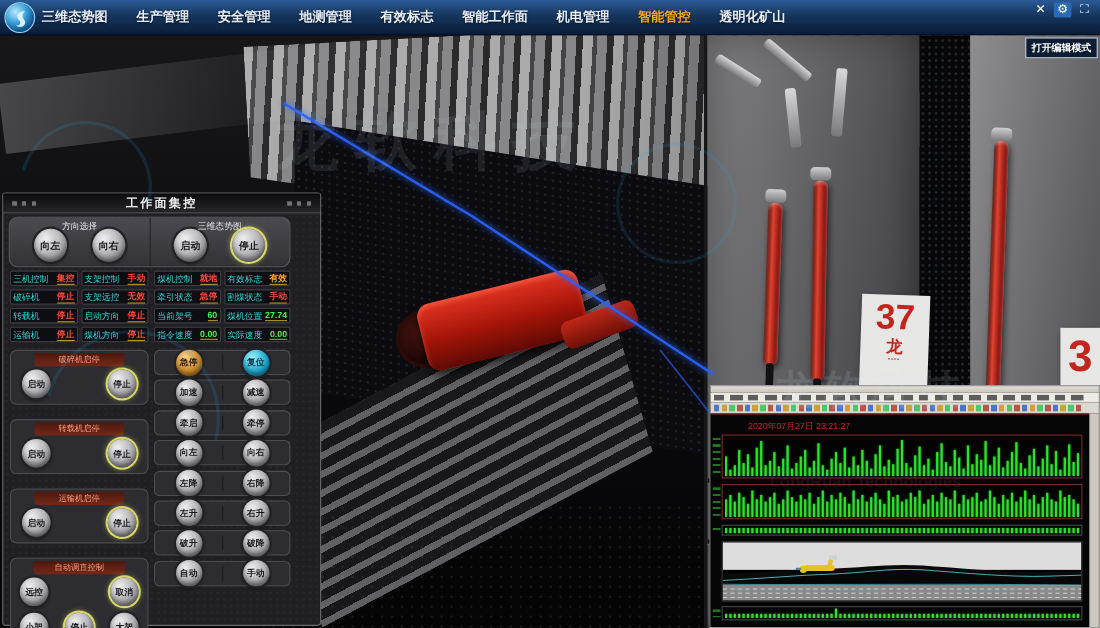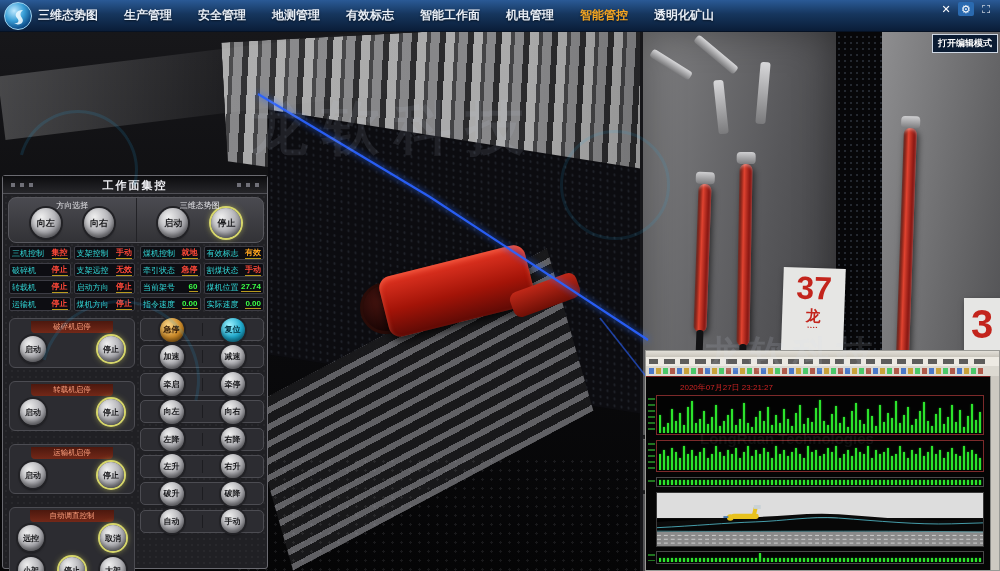--- a/index.html
+++ b/index.html
@@ -79,21 +79,21 @@
   #plate-3 .num { font-size:40px; line-height:52px; }
   #scene svg.lines { position:absolute; left:0; top:0; }
 
   
   #wm-layer { position:absolute; inset:0; z-index:5; pointer-events:none; }
   .wm-text { position:absolute; color:rgba(205,218,232,.10); font-weight:bold; white-space:nowrap; }
   .wm-circle { position:absolute; border:3px solid rgba(40,170,230,.12); border-radius:50%; }
   .wm-swirl { position:absolute; border:3px solid rgba(40,170,230,.14); border-radius:50%; border-left-color:transparent; border-bottom-color:transparent; transform:rotate(-30deg); }
 
   
-  #panel { position:absolute; left:2px; top:175px; width:266px; height:394px; z-index:4;
+  #panel { position:absolute; left:2px; top:175px; width:290px; height:394px; z-index:4;
     background:#202024; border:1px solid #6a6a70; border-radius:3px;
     background-image:radial-gradient(rgba(255,255,255,.035) 1px,transparent 1.2px); background-size:6px 6px; }
   #panel-header { position:absolute; left:0; top:0; width:100%; height:18px;
     background:linear-gradient(180deg,#0c0c0e,#26262a); border-bottom:1px solid #505056;
     color:#f0f0f4; font-size:11px; font-weight:bold; text-align:center; line-height:18px; letter-spacing:2px; }
   .hdr-dots { position:absolute; top:7px; width:22px; height:4px;
     background:repeating-linear-gradient(90deg,#707078 0 4px,transparent 4px 9px); }
   #panel-groups { position:absolute; left:5px; top:21px; width:256px; height:46px; display:flex;
     background:linear-gradient(180deg,#4a4a50,#323236); border:1px solid #58585e; border-radius:8px; }
   .group { flex:1; position:relative; display:flex; align-items:flex-end; justify-content:space-around; padding:0 10px 4px; }

